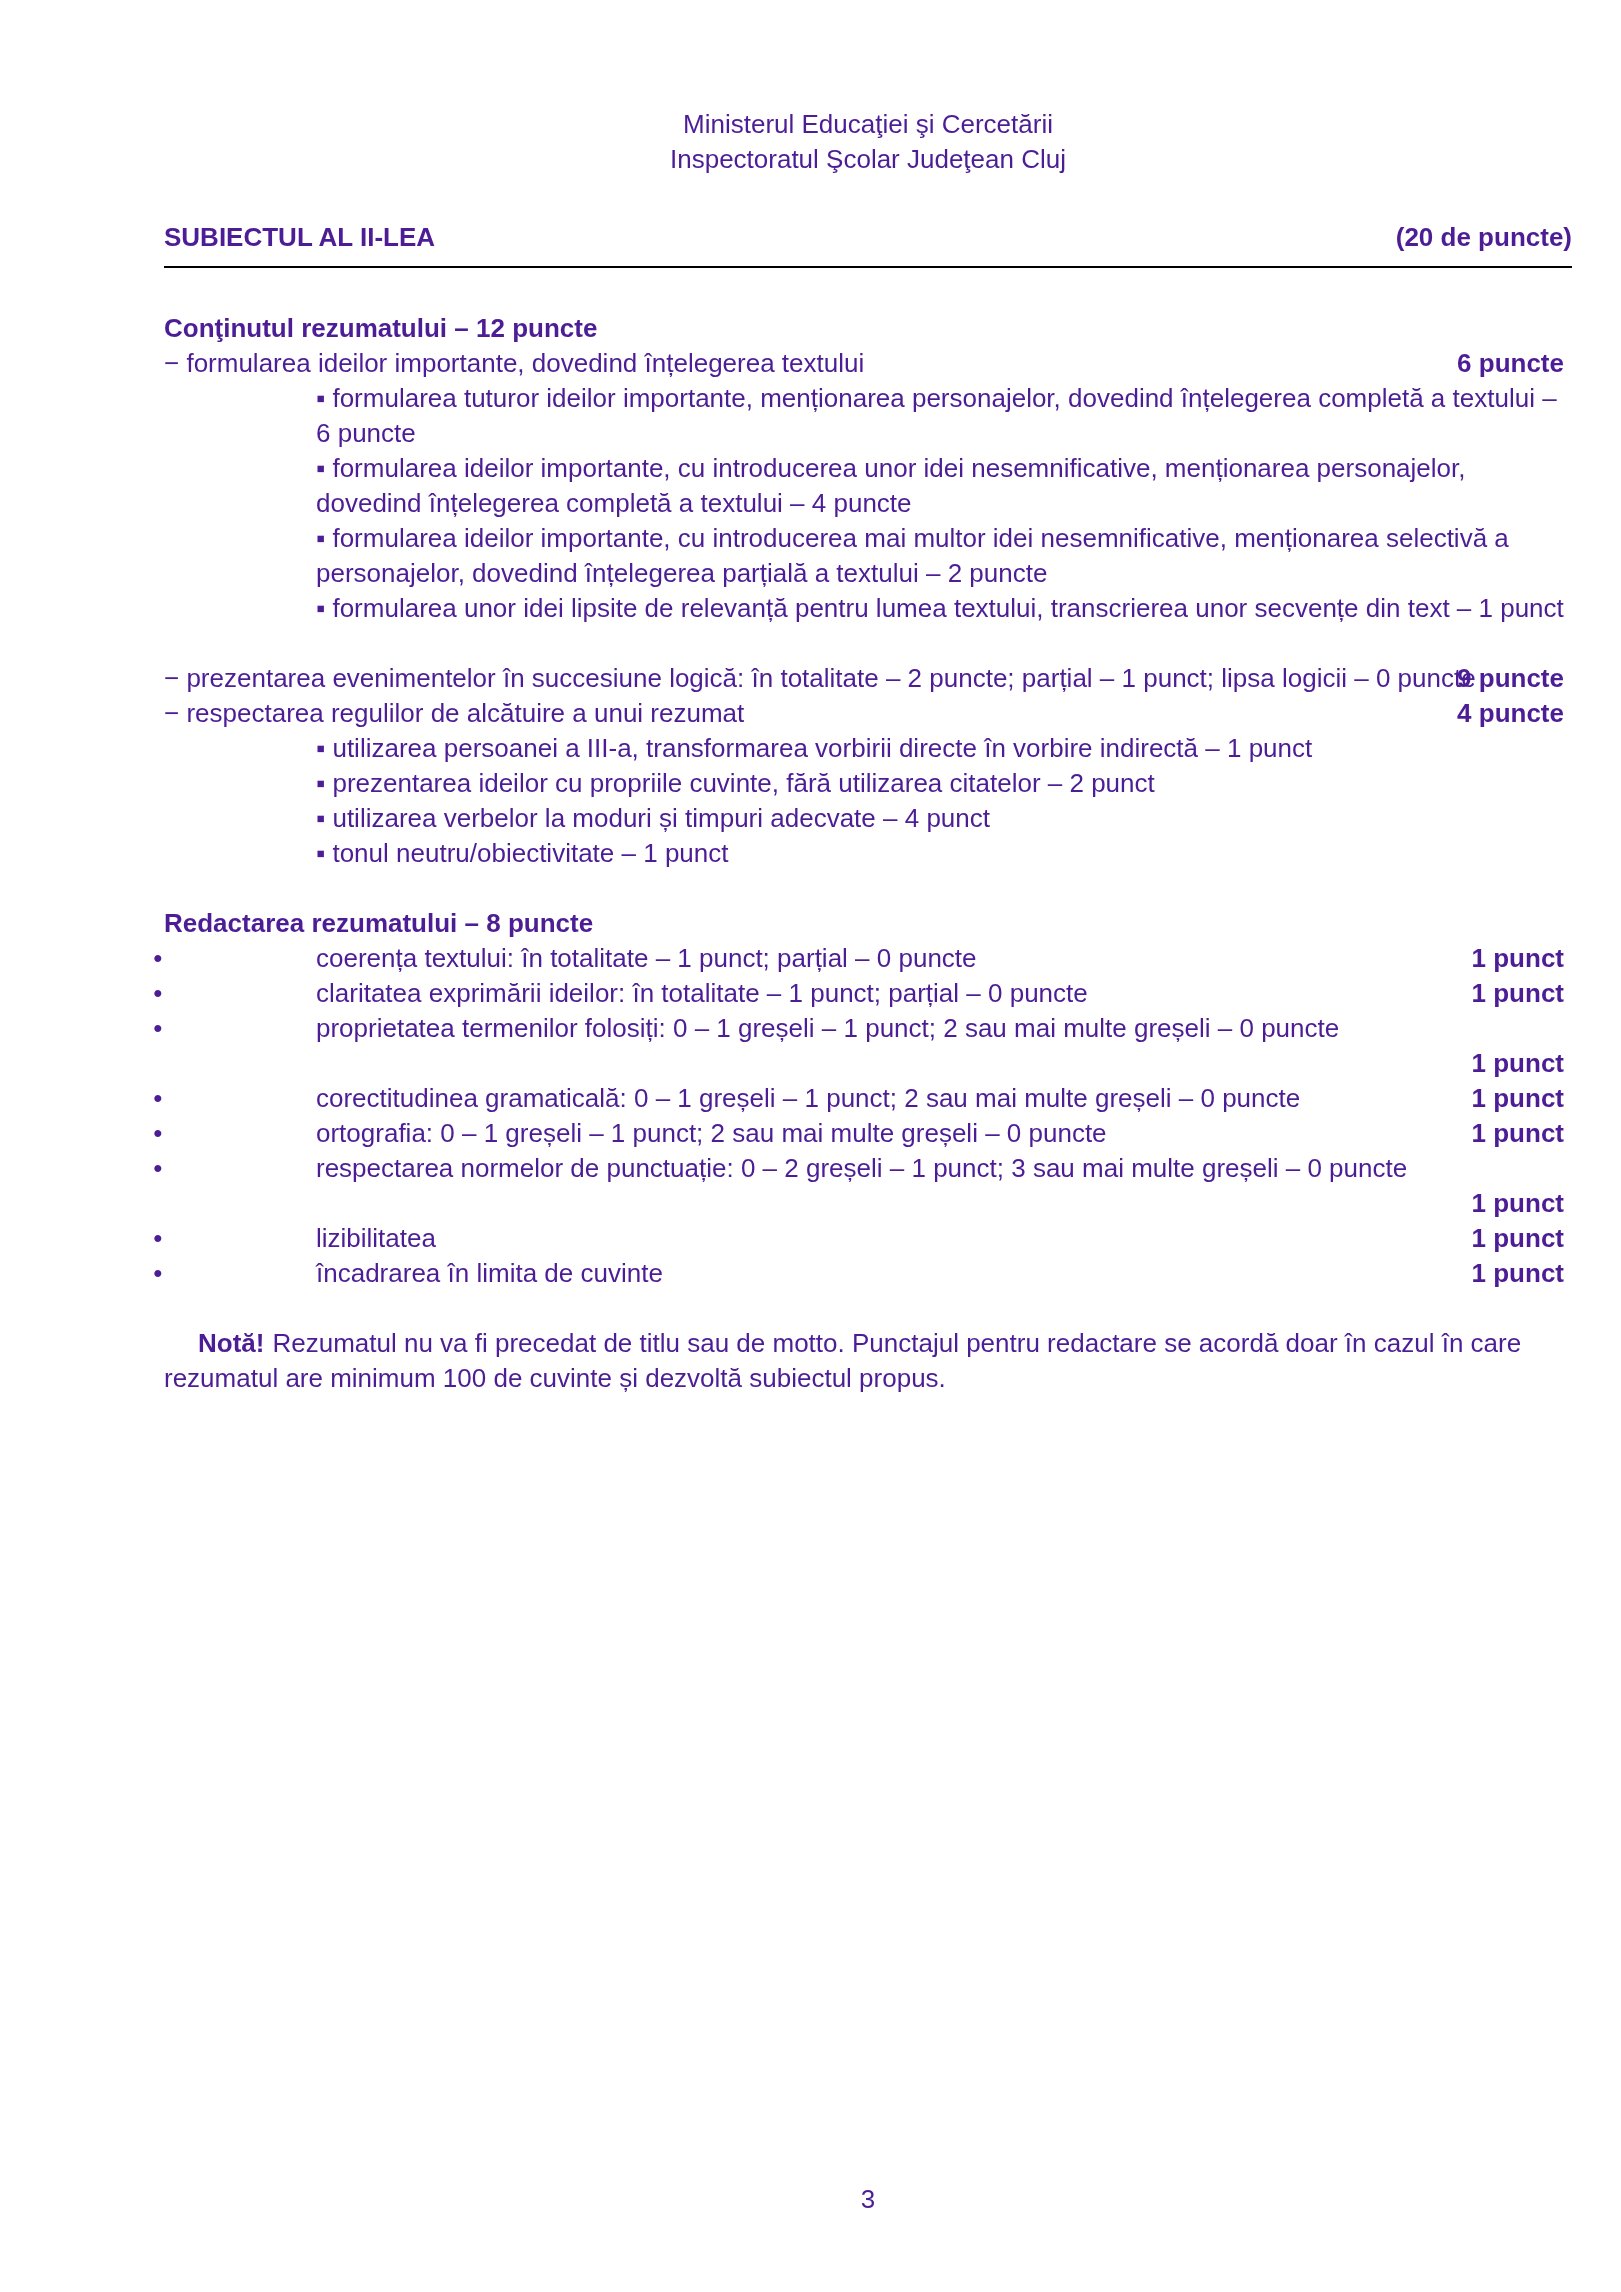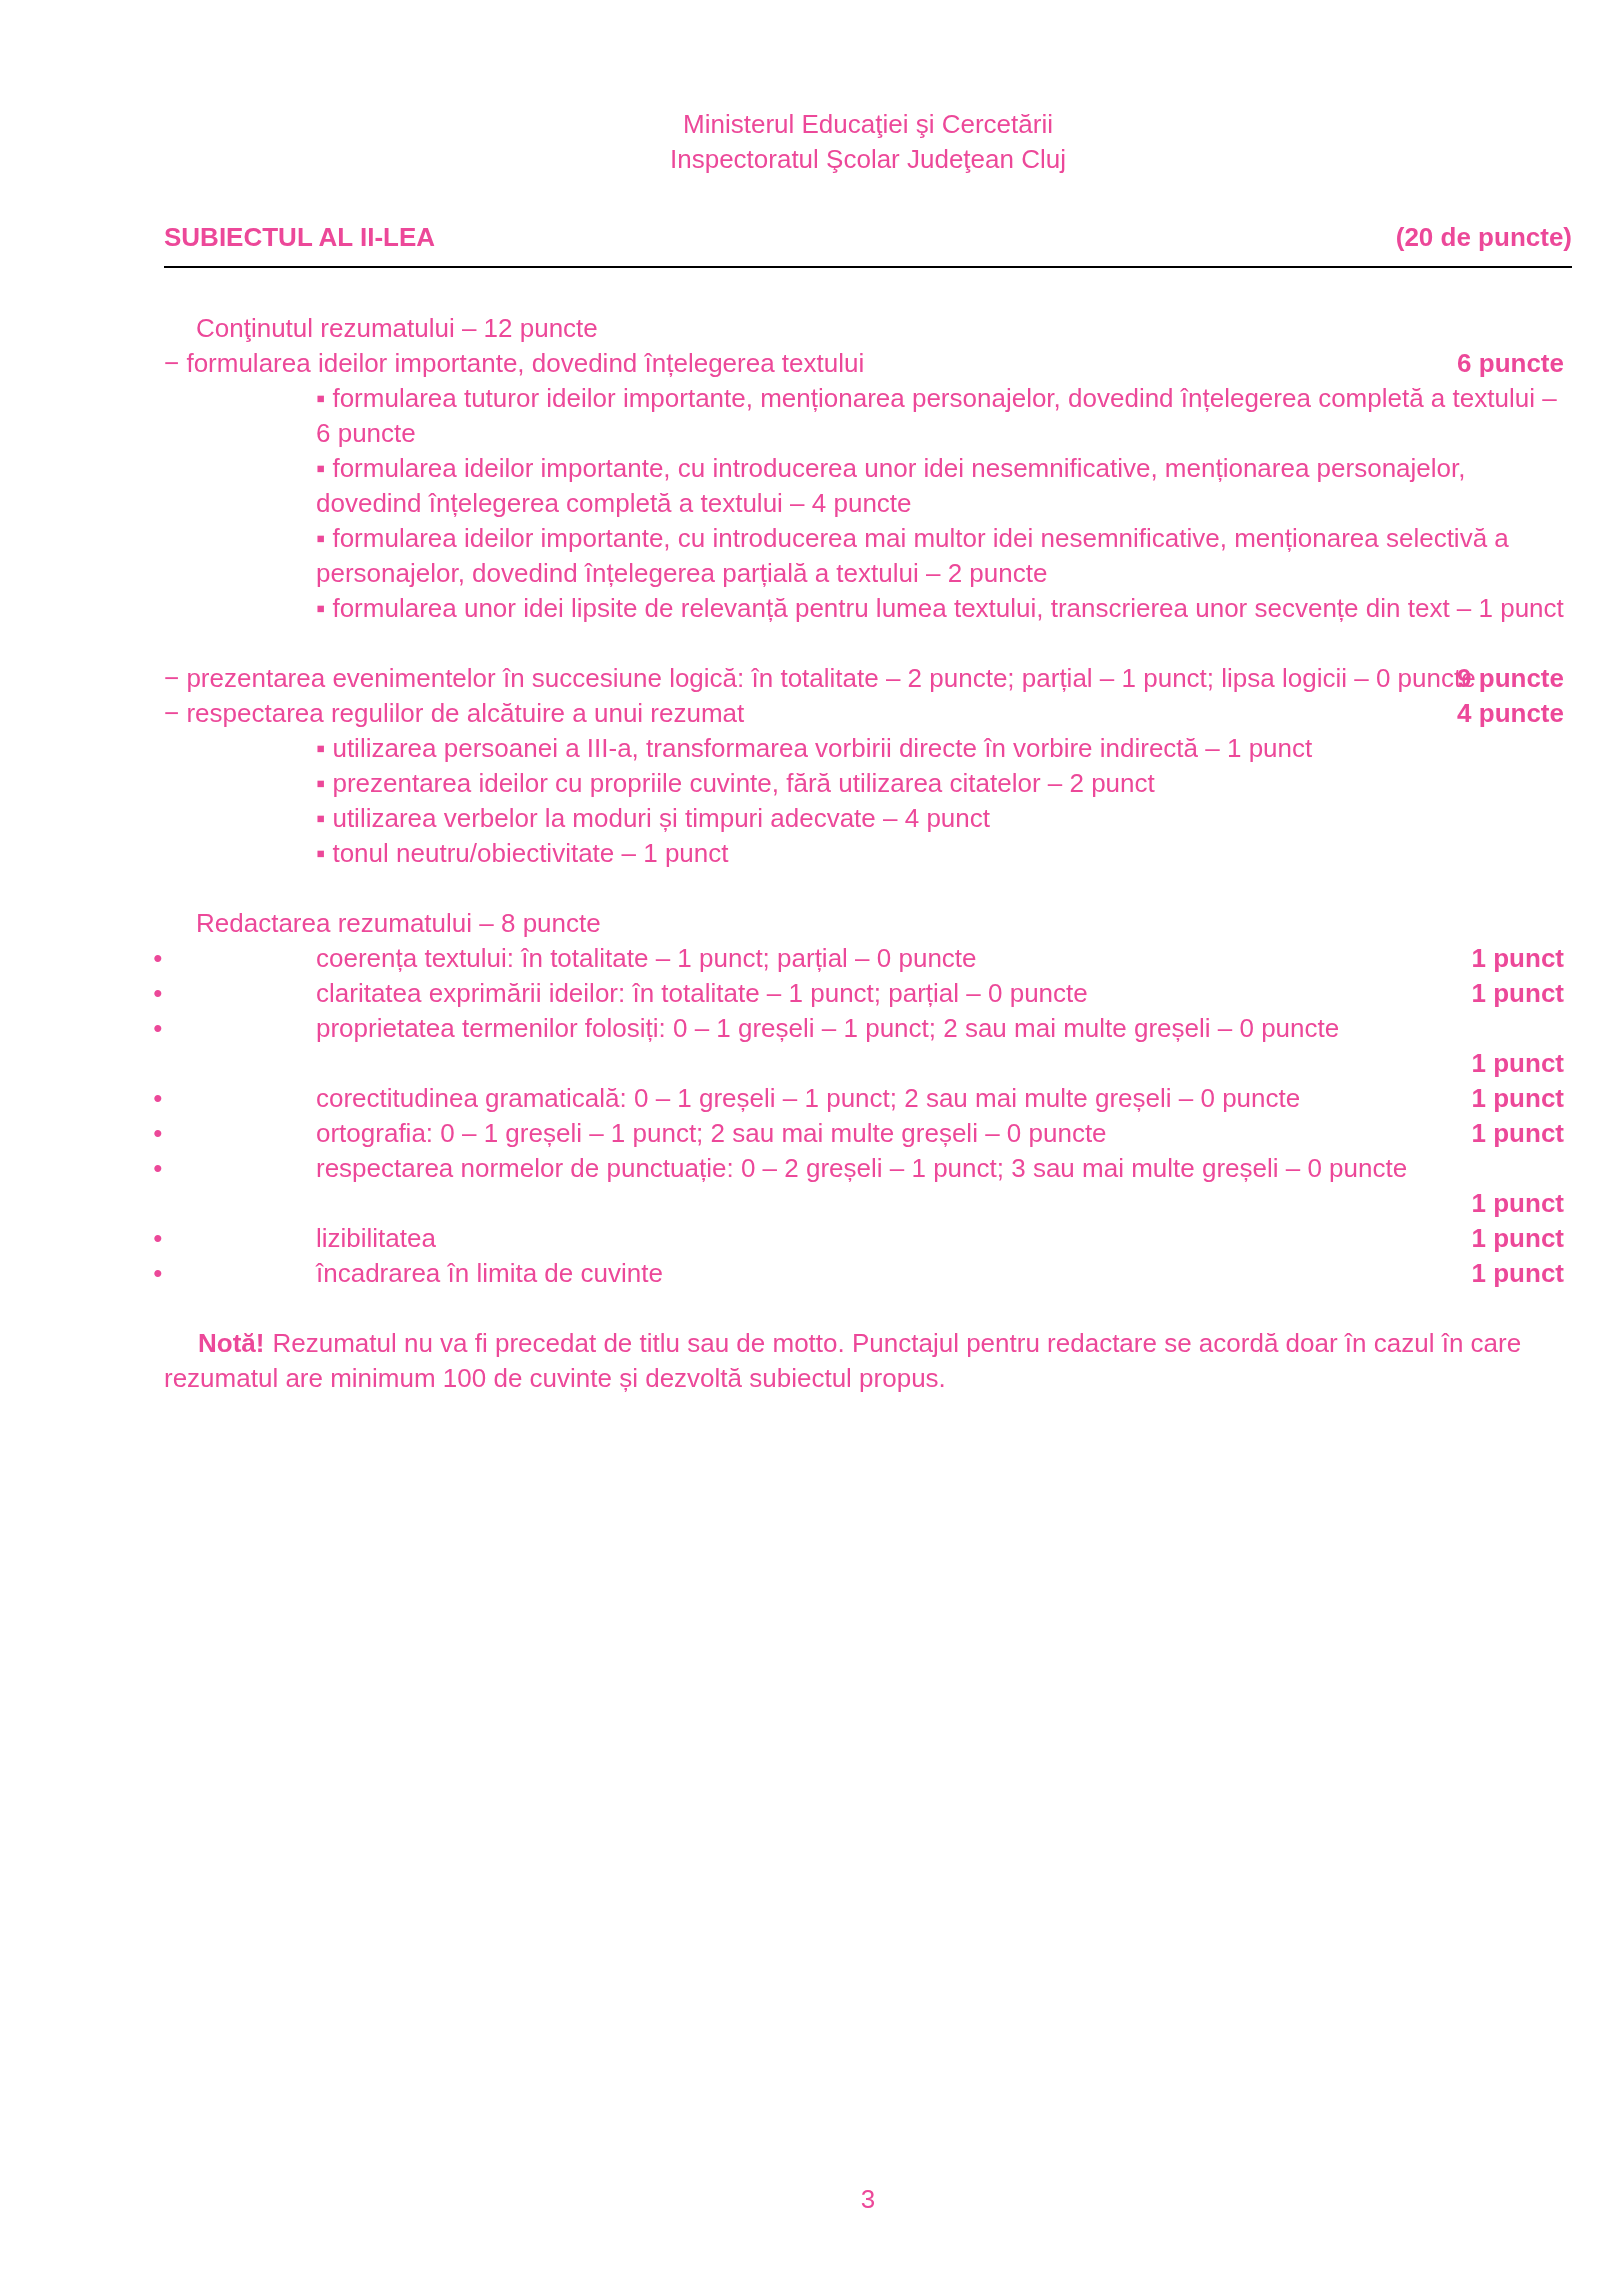--- a/index.html
+++ b/index.html
@@ -6,43 +6,42 @@
     margin: 0;
     padding: 0;
     background: #ffffff;
   }
   .page {
     position: relative;
     width: 1621px;
     height: 2293px;
     box-sizing: border-box;
     background: #ffffff;
-    color: #ec4899;
+    color: #4c1d95;
     font-family: "Liberation Sans", "DejaVu Sans", sans-serif;
     font-size: 26px;
     line-height: 35px;
     padding: 107px 49px 0 164px;
     overflow: hidden;
   }
   .doc-header {
     text-align: center;
   }
   .subject-row {
     display: flex;
     justify-content: space-between;
     align-items: flex-end;
     font-weight: bold;
     border-bottom: 2.7px solid #000;
     padding-bottom: 11px;
     margin-top: 43px;
   }
   .section-heading {
-    font-weight: normal;
+    font-weight: bold;
     margin-top: 43px;
-    margin-left: 32px;
   }
   .section-heading.second {
     margin-top: 35px;
   }
   .dash-item {
     position: relative;
   }
   .dash-item.gap-above {
     margin-top: 35px;
   }

